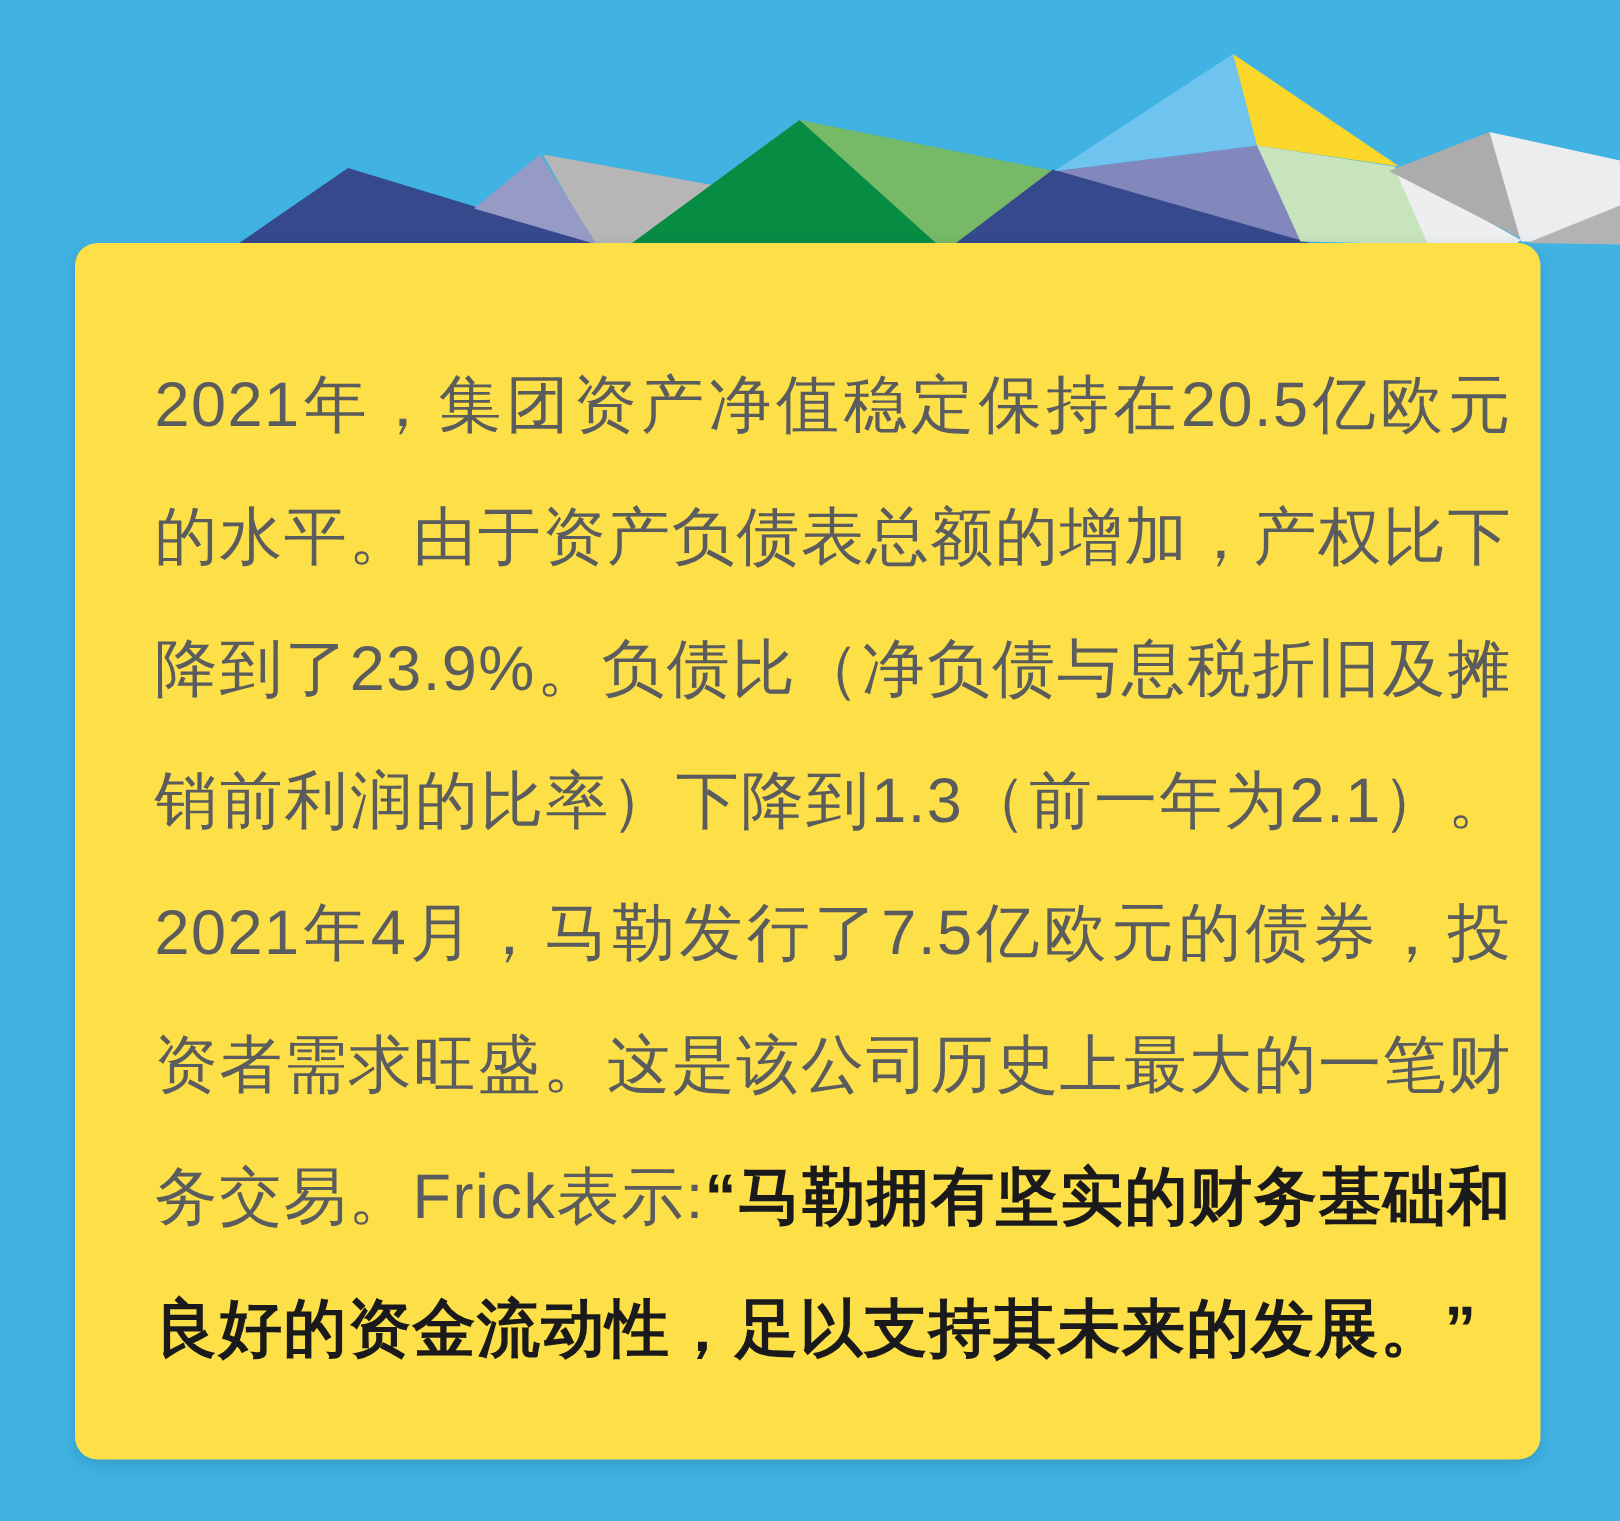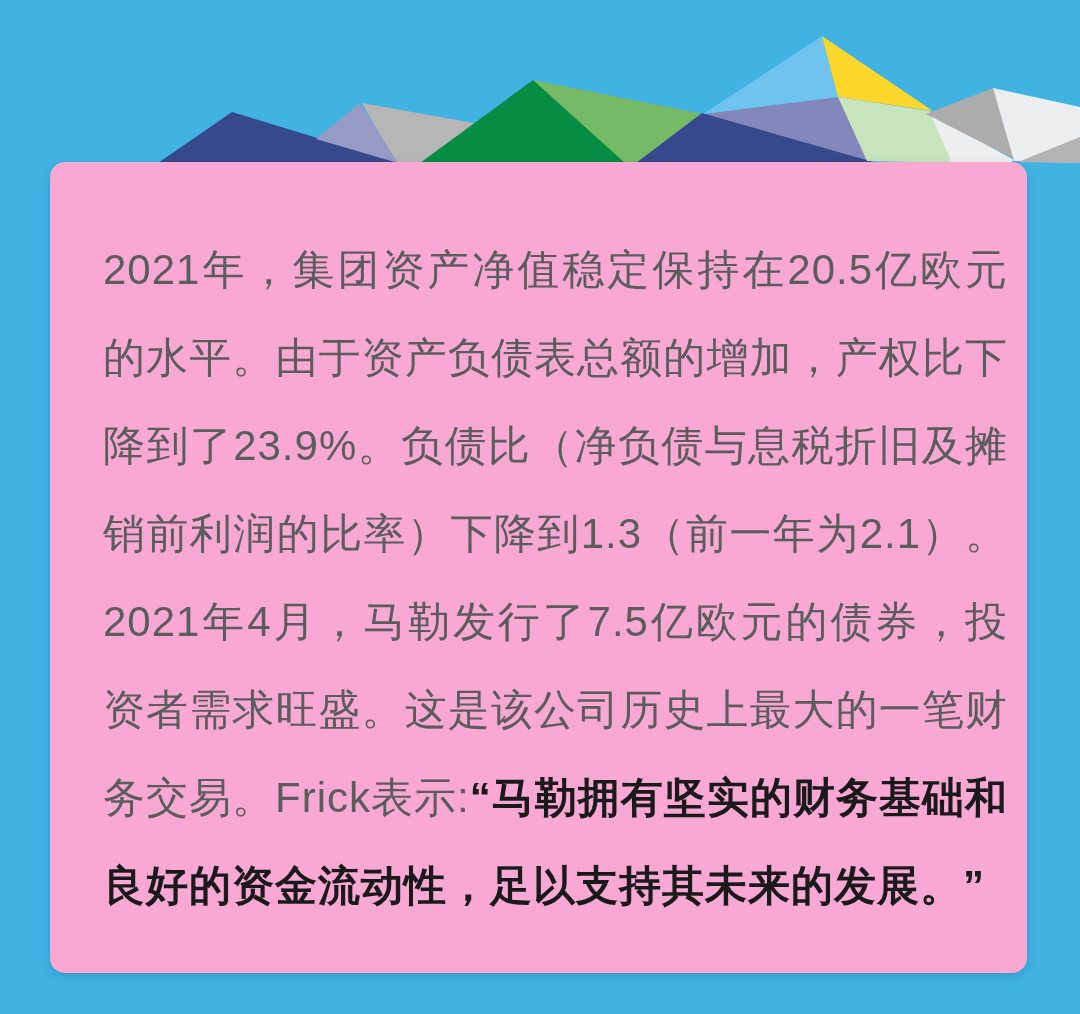--- a/index.html
+++ b/index.html
@@ -61,15 +61,15 @@
     <polygon points="636,163 702,113 877,163" fill="#35498C"></polygon>
     <polygon points="822,36 703,114 838,97" fill="#6FC4EF"></polygon>
     <polygon points="822,36 838,97 933,111" fill="#FBD72B"></polygon>
     <polygon points="838,97 930,111 953,163 867,161" fill="#C8E4BD"></polygon>
     <polygon points="930,113 1014,160 1010,163 952,163" fill="#EDEEEF"></polygon>
     <polygon points="993,88 926,114 1016,160" fill="#ACACAD"></polygon>
     <polygon points="993,88 1080,107 1080,163 1014,161" fill="#ECEDEE"></polygon>
     <polygon points="1018,162 1080,137 1080,163" fill="#B3B3B3"></polygon>
   </svg>
 
-<div class="card" style="background: #f9a8d4;">
+<div class="card" style="background: #fde047;">
   <p class="article"><span style="color: rgb(91, 92, 94);">2021年，集团资产净值稳定保持在20.5亿欧元的水平。由于资产负债表总额的增加，产权比下降到了23.9%。负债比（净负债与息税折旧及摊销前利润的比率）下降到1.3（前一年为2.1）。2021年4月，马勒发行了7.5亿欧元的债券，投资者需求旺盛。这是该公司历史上最大的一笔财务交易。Frick表示:</span><span class="quote" style="color: rgb(26, 26, 28);">“马勒拥有坚实的财务基础和良好的资金流动性，足以支持其未来的发展。”</span></p>
 </div>
 
 </body></html>

